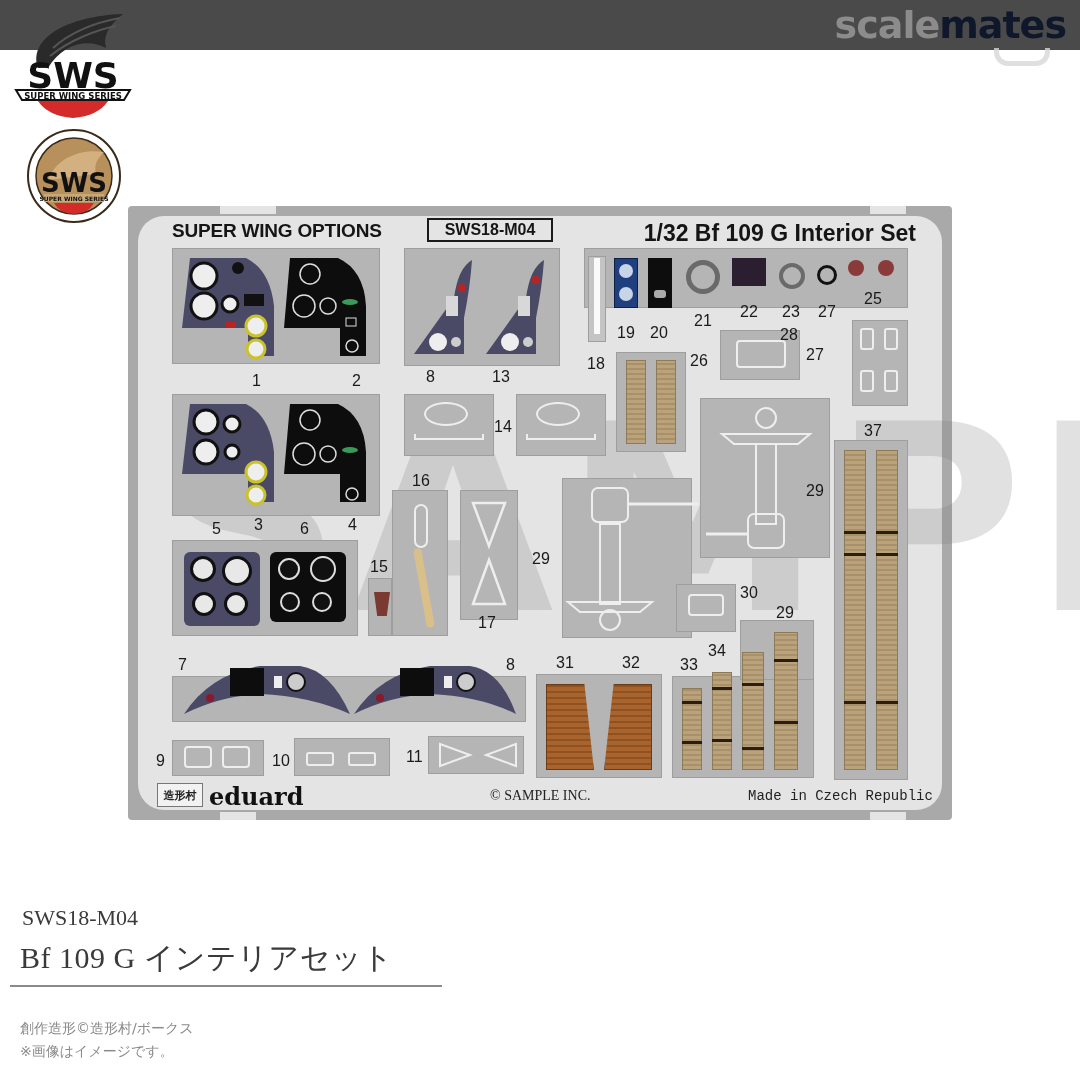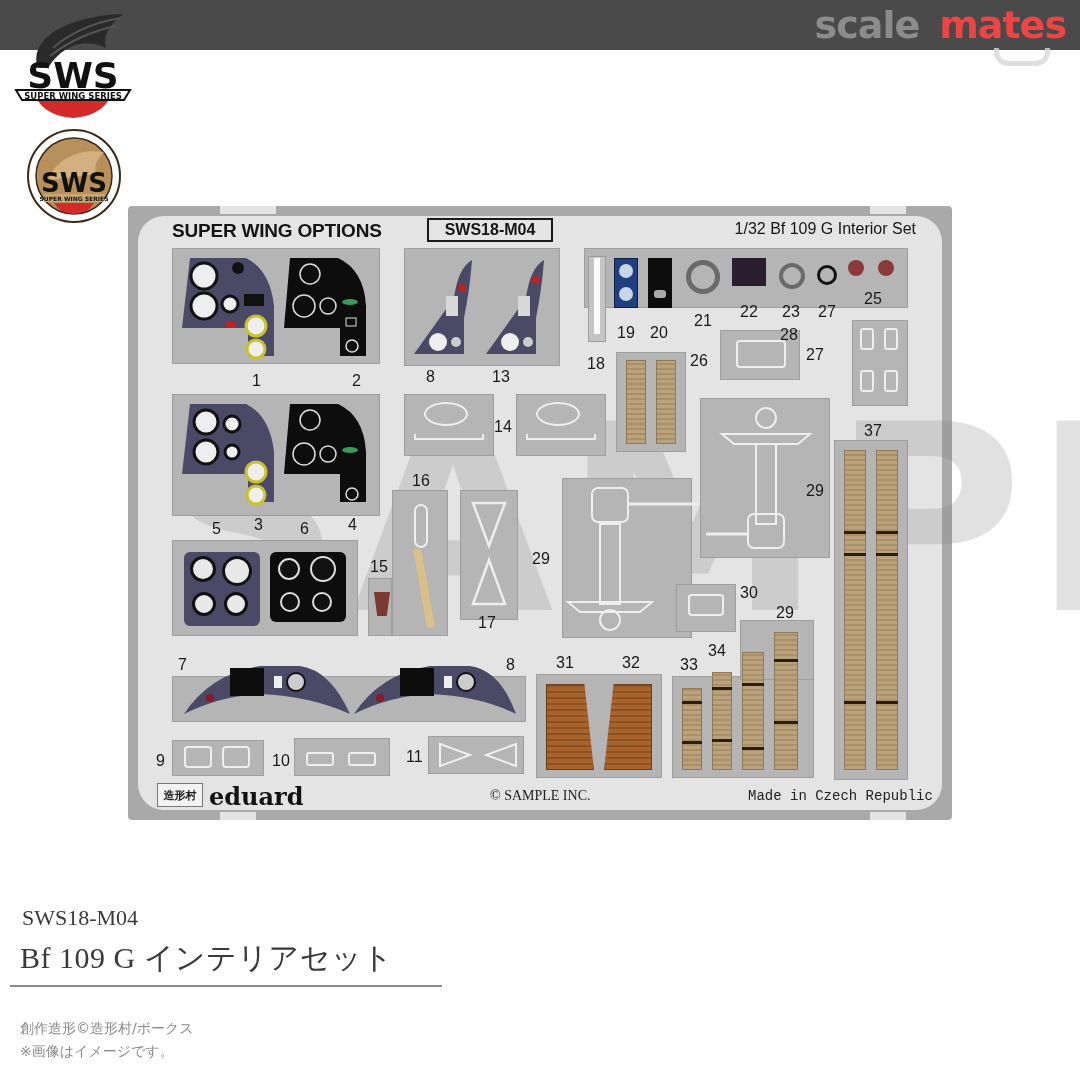--- a/index.html
+++ b/index.html
@@ -3,35 +3,35 @@
 <meta charset="utf-8">
 <style>
   * { box-sizing: border-box; margin: 0; padding: 0; }
   html, body { width: 1080px; height: 1080px; background: #ffffff; overflow: hidden; }
   body { position: relative; font-family: "Liberation Sans", sans-serif; color: #222; }
 
   
   .topbar { position: absolute; left: 0; top: 0; width: 1080px; height: 50px; background: #4a4a4a; }
   .brand { position: absolute; right: 14px; top: 2px; font-family: "DejaVu Sans", sans-serif; font-weight: bold; font-size: 38px; letter-spacing: -1px; line-height: 46px; }
   .brand .b1 { color: #8c8c8c; }
-  .brand .b2 { color: #ef4444; margin-left: 20px; }
+  .brand .b2 { color: #0f172a; }
   .brand-mark { position: absolute; right: 30px; top: 48px; width: 56px; height: 18px; border: 5px solid #d8d8d8; border-top: none; border-radius: 0 0 14px 14px; opacity: .8; }
 
   
   .logo-sws { position: absolute; left: 8px; top: 8px; width: 130px; height: 110px; }
   .logo-anniv { position: absolute; left: 26px; top: 128px; width: 96px; height: 96px; }
 
   
   .fret { position: absolute; left: 128px; top: 206px; width: 824px; height: 614px; background: #a9a9a9; border-radius: 4px; }
   .fret-inner { position: absolute; left: 10px; top: 10px; right: 10px; bottom: 10px; background: #e4e4e4; border-radius: 26px; }
   .fret-notch { position: absolute; background: #e4e4e4; height: 8px; }
 
   .fret-title { position: absolute; left: 172px; top: 220px; font-weight: bold; font-size: 19px; color: #151515; letter-spacing: -0.2px; }
   .fret-code { position: absolute; left: 427px; top: 218px; width: 126px; height: 24px; border: 2px solid #1a1a1a; font-weight: bold; font-size: 16px; text-align: center; line-height: 20px; color: #151515; }
-  .fret-subtitle { position: absolute; right: 164px; top: 220px; font-weight: normal; font-size: 16px; color: #151515; }
+  .fret-subtitle { position: absolute; right: 164px; top: 220px; font-weight: bold; font-size: 23px; color: #151515; }
 
   .pn { position: absolute; font-size: 16px; color: #1a1a1a; font-family: "Liberation Sans", sans-serif; }
 
   .frame { position: absolute; background: #b5b5b5; border: 1px solid #9e9e9e; }
   .frame.light { background: #c4c4c4; }
 
   .panel { position: absolute; }
   .gauge { position: absolute; border-radius: 50%; background: #e8e8e8; border: 3px solid #111; }
   .gauge.w { background: #111; border: 2px solid #ddd; }
 

